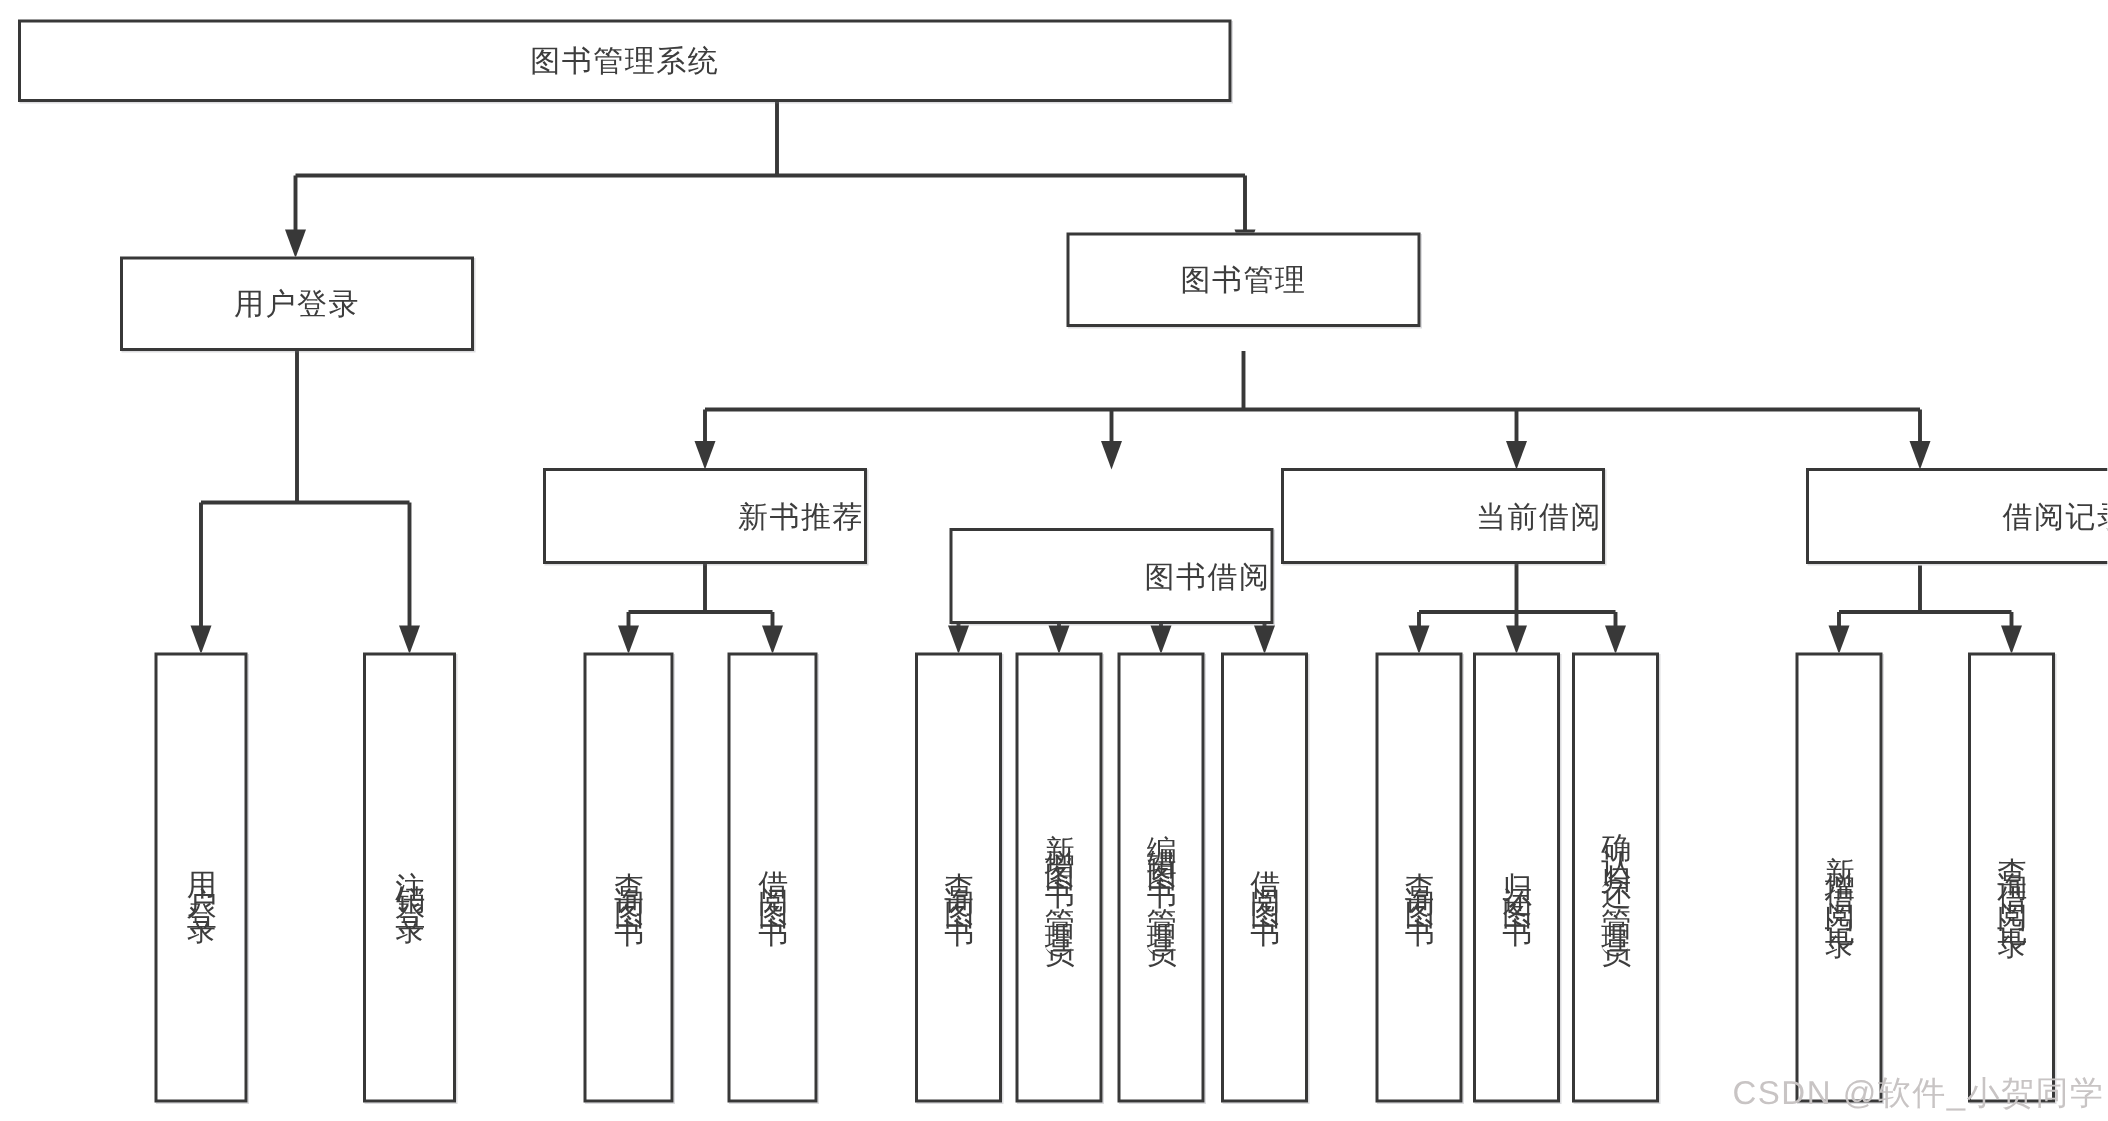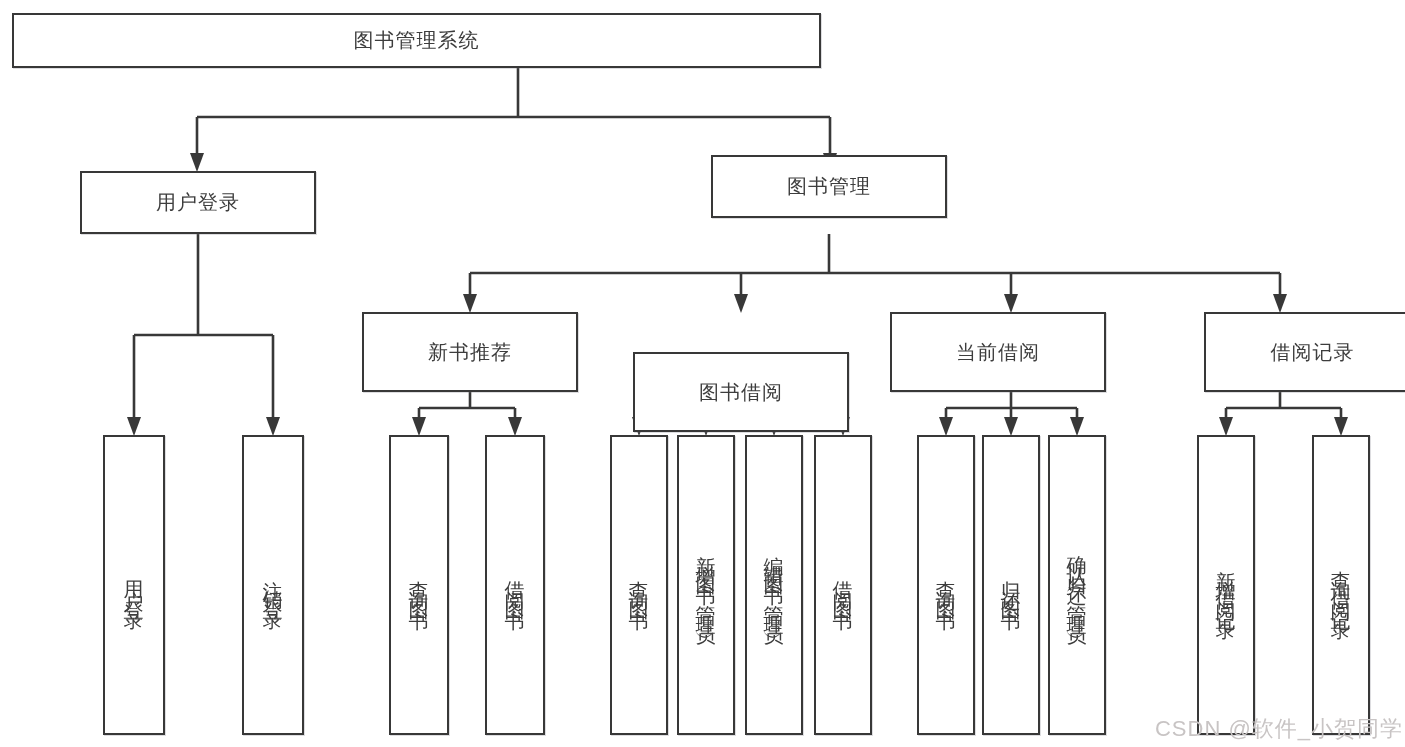--- a/index.html
+++ b/index.html
@@ -45,24 +45,24 @@
     letter-spacing: 0.5em;
     line-height: 1;
     white-space: nowrap;
   }
   
   .n-root  { left: 12px;  top: 13px;  width: 809px; height: 55px; }
   
   .n-login { left: 80px;  top: 171px; width: 236px;  height: 63px; }
   .n-mgmt  { left: 711px; top: 155px; width: 236px;  height: 63px; }
   
-  .n-l3    { top: 312px; height: 80px; width: 216px; }
+  .n-l3    { top: 312px; height: 64px; width: 216px; justify-content: flex-end; }
   .n-rec   { left: 362px; }
   .n-bor   { left: 633px; margin-top: 40px; }
-  .n-cur   { left: 890px; }
+  .n-cur   { left: 854px; }
   .n-his   { left: 1204px; width: 217px; font-family: Liberation Serif, serif; }
   
   .leaf    { top: 435px; height: 300px; width: 60px; }
   .lf-a1 { left: 103px; width: 62px; }
   .lf-a2 { left: 242px; width: 62px; }
   .lf-b1 { left: 389px; }
   .lf-b2 { left: 485px; }
   .lf-c1 { left: 610px; width: 58px; }
   .lf-c2 { left: 677px; width: 58px; }
   .lf-c3 { left: 745px; width: 58px; }

